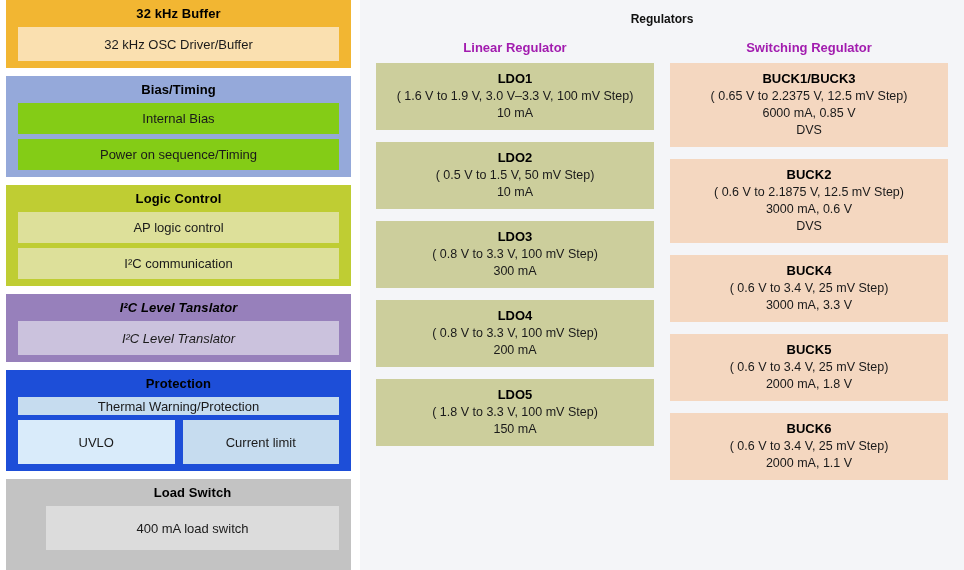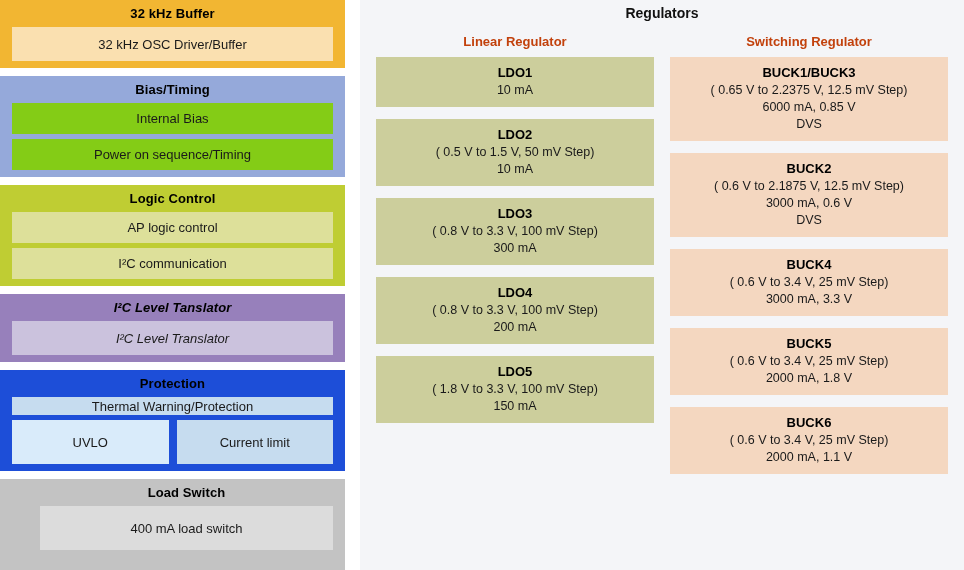--- a/index.html
+++ b/index.html
@@ -8,21 +8,21 @@
     background:#ffffff;
     font-family:"Liberation Sans","DejaVu Sans",sans-serif;
     color:#111111;
     overflow:hidden;
     position:relative;
   }
   .diagram{position:relative;width:964px;height:570px;}
 
   
   .left-col{
-    position:absolute;left:0;top:0;width:345px;height:570px;
+    position:absolute;left:6px;top:0;width:345px;height:570px;
     background:#ffffff;
     display:flex;flex-direction:column;
   }
   .block{
     position:relative;
     box-sizing:border-box;
     padding:5px 12px 7px 12px;
     display:flex;flex-direction:column;
     gap:5px;
   }
@@ -63,36 +63,36 @@
   .b-load .sub-box{background:#dcdcdc;}
 
   
   .right-panel{
     position:absolute;left:360px;top:0;width:604px;height:570px;
     background:#f4f5f8;
     box-sizing:border-box;
   }
   .panel-title{
     text-align:center;
-    font-size:14px;
+    font-size:12px;
     font-weight:bold;
     color:#111111;
-    padding-top:5px;
+    padding-top:11px;
     line-height:17px;
   }
   .col-heads{
     display:flex;
     padding:12px 16px 0 16px;
   }
   .col-head{
     flex:1;
     text-align:center;
     font-size:13px;
     font-weight:bold;
-    color:#c2410c;
+    color:#a21caf;
     line-height:16px;
   }
   .col-head.linear{margin-right:8px;}
   .col-head.switch{margin-left:8px;}
   .reg-cols{
     display:flex;
     padding:7px 16px 0 16px;
     gap:16px;
   }
   .reg-col{flex:1;display:flex;flex-direction:column;gap:12px;}
@@ -173,20 +173,21 @@
       <div class="col-head linear">Linear Regulator</div>
       <div class="col-head switch">Switching Regulator</div>
     </div>
 
     <div class="reg-cols">
 
       <div class="reg-col">
 
         <div class="reg-box ldo">
           <span class="name">LDO1</span>
+          <span class="line">( 1.6 V to 1.9 V, 3.0 V–3.3 V, 100 mV Step)</span>
           <span class="line">10 mA</span>
         </div>
 
         <div class="reg-box ldo">
           <span class="name">LDO2</span>
           <span class="line">( 0.5 V to 1.5 V, 50 mV Step)</span>
           <span class="line">10 mA</span>
         </div>
 
         <div class="reg-box ldo">

